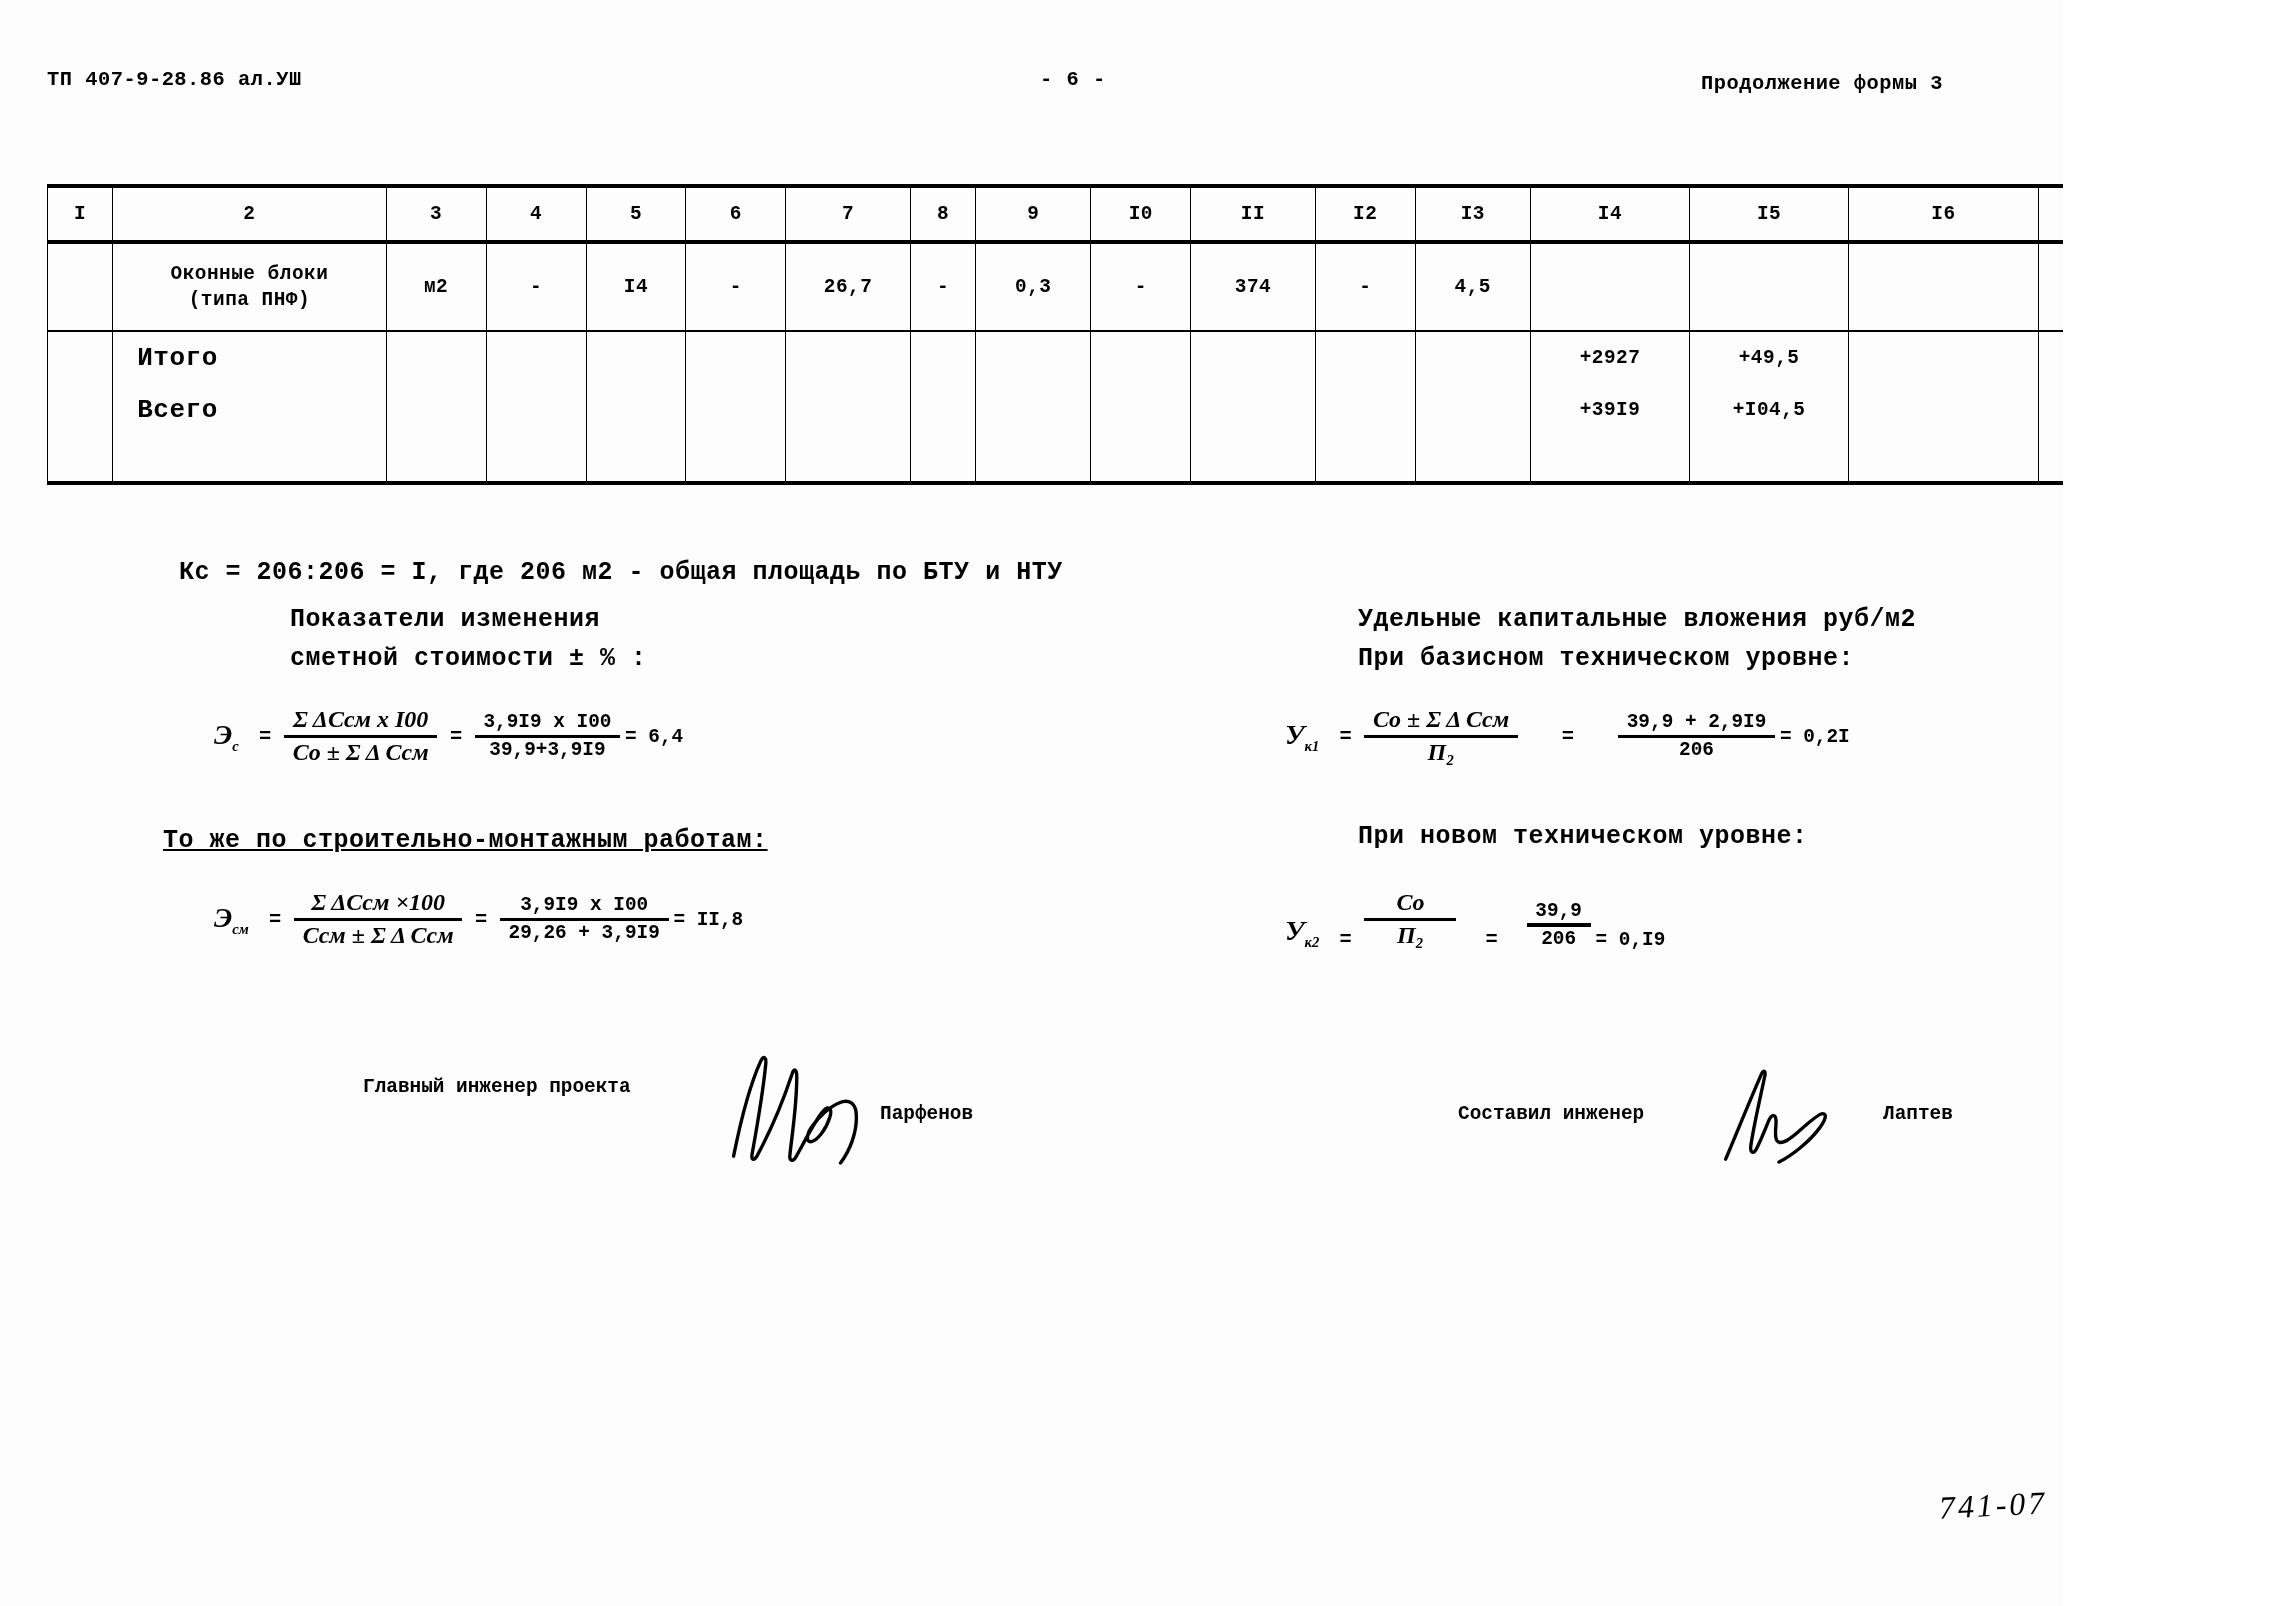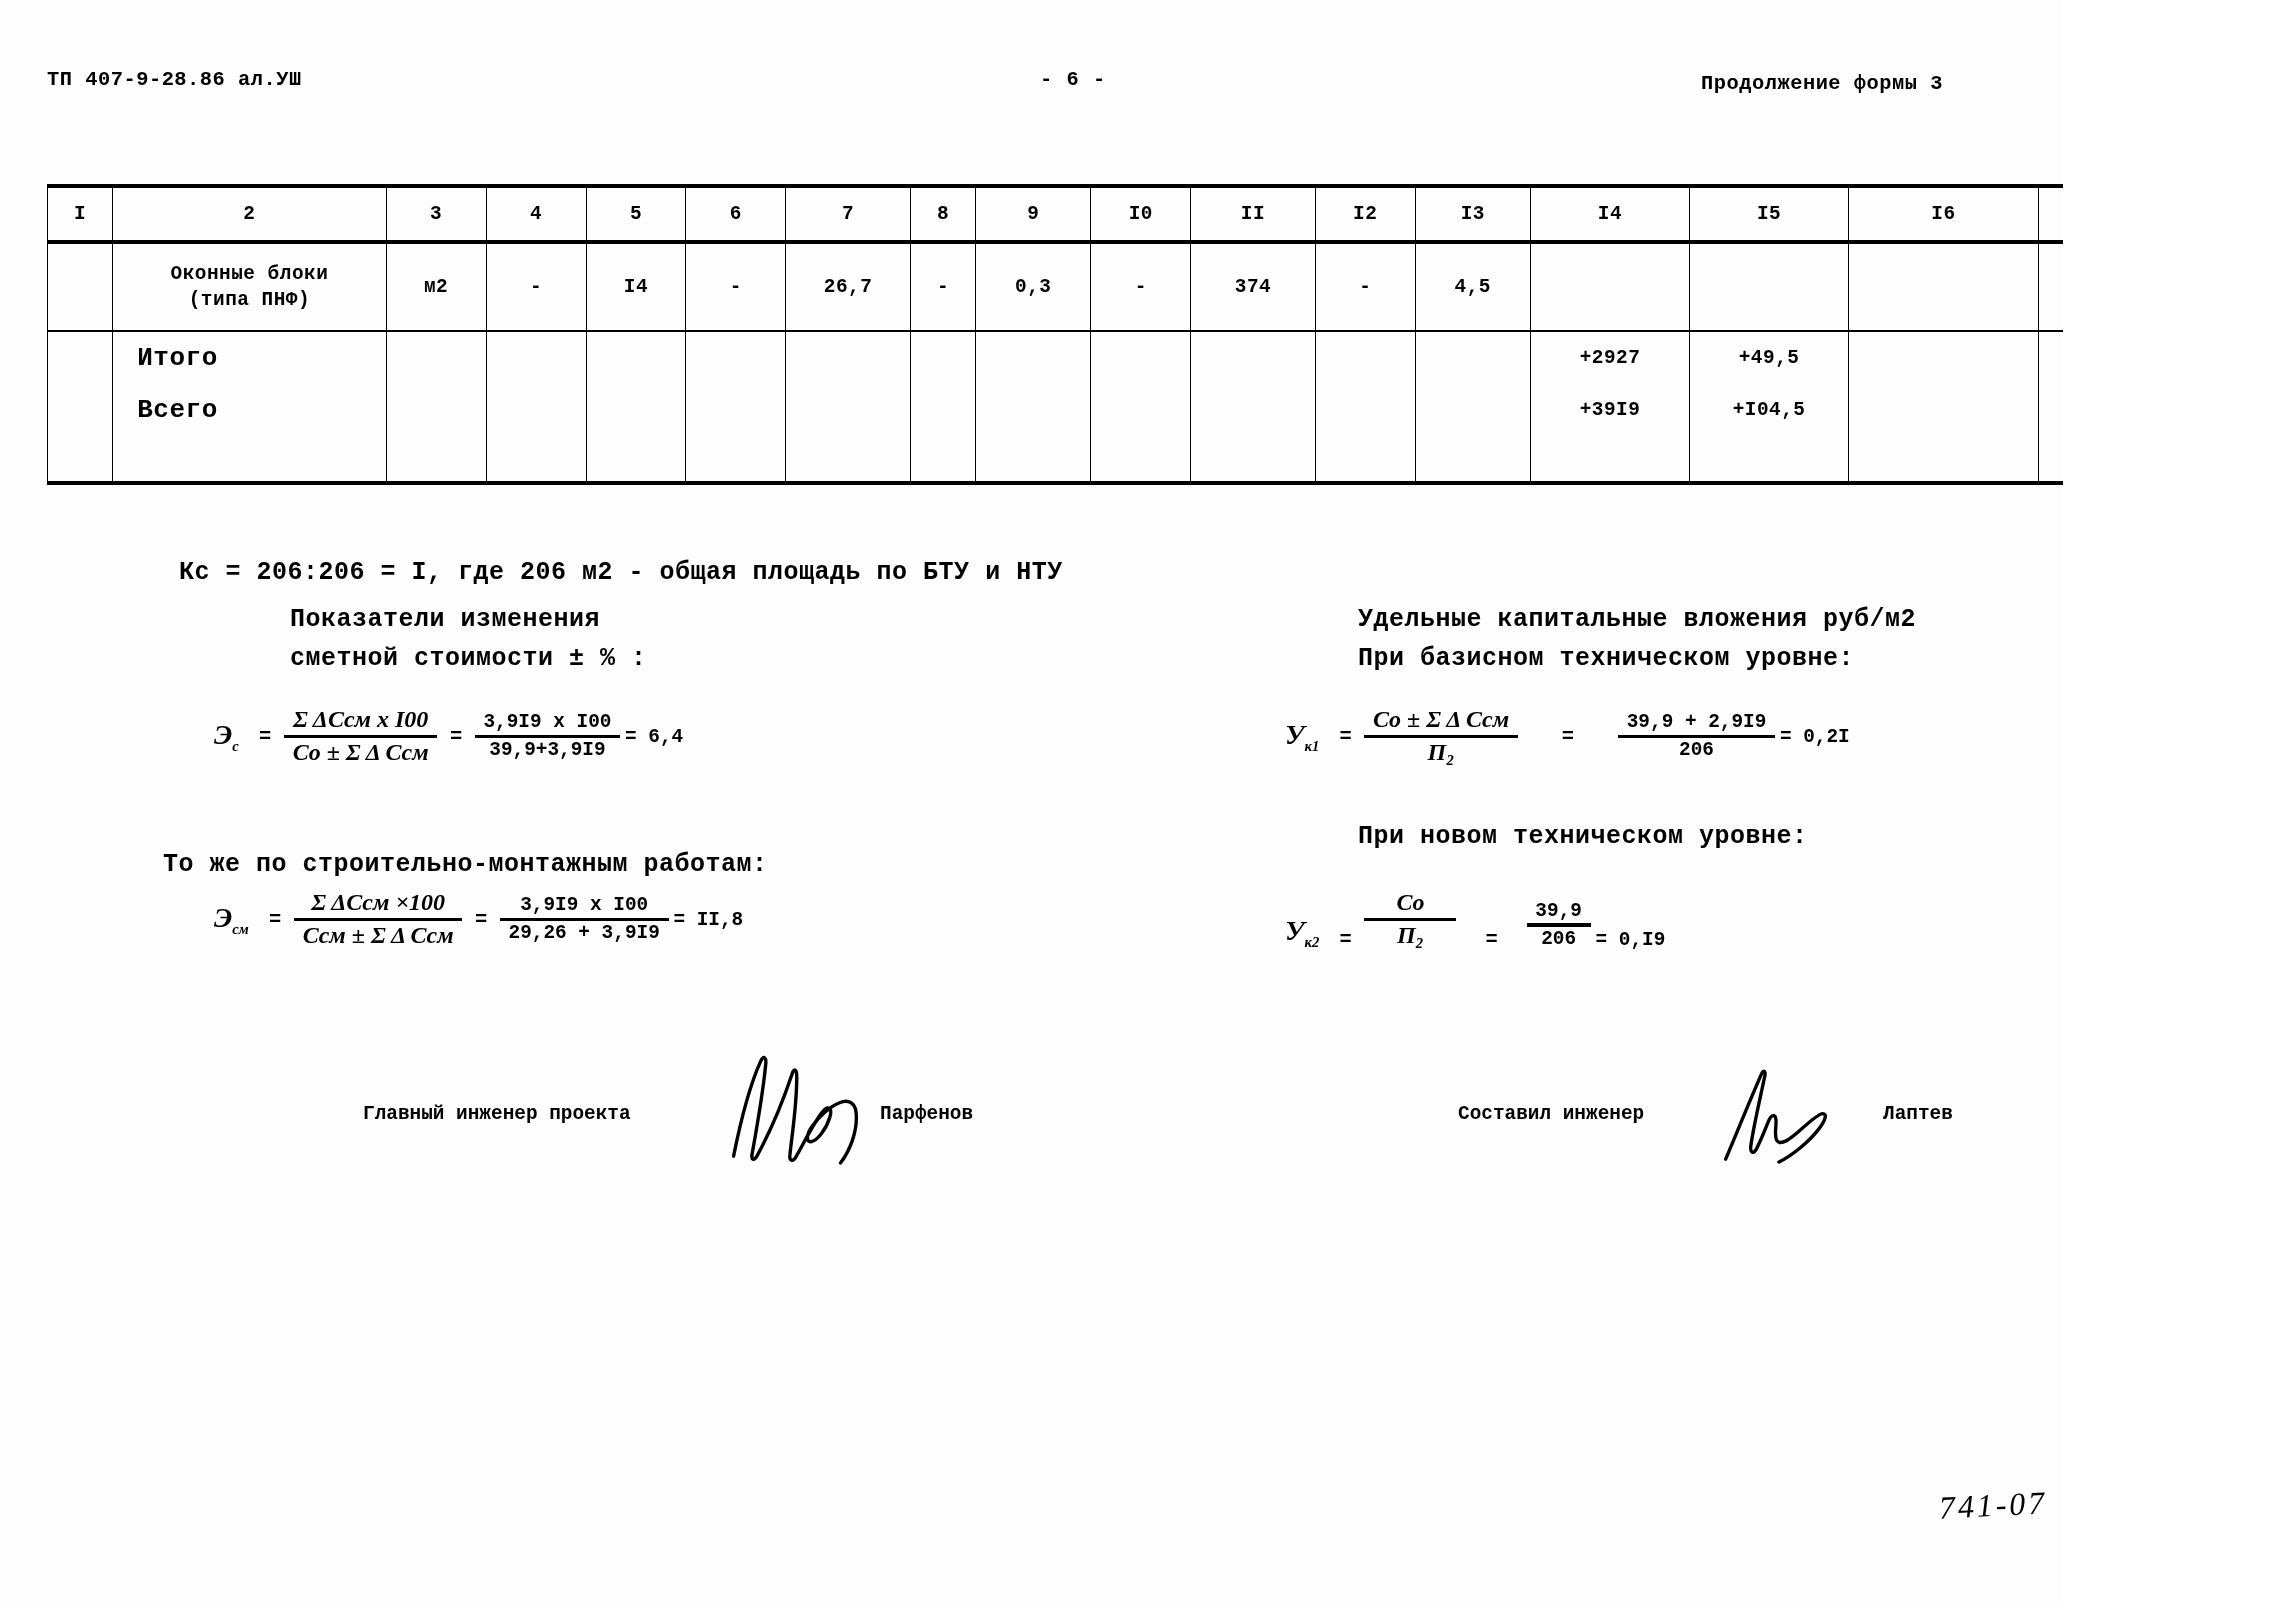--- a/index.html
+++ b/index.html
@@ -324,21 +324,21 @@
     </span>
     <span class="eq">=</span>
     <span class="frac">
       <span class="num">3,9I9 x I00</span>
       <span class="bar"></span>
       <span class="den">39,9+3,9I9</span>
     </span>
     <span class="res">= 6,4</span>
   </div>
 
-  <div class="txt" style="left:163px; top:850px;">То же по строительно-монтажным работам:</div>
+  <div class="txt" style="left:163px; top:826px;text-decoration:underline;">То же по строительно-монтажным работам:</div>
 
   <div class="formula" style="left:214px; top:888px;">
     <span class="fsym"><span>Э</span><sub>см</sub></span>
     <span class="eq">=</span>
     <span class="frac">
       <span class="num ital">Σ ΔCсм ×100</span>
       <span class="bar"></span>
       <span class="den ital">Cсм ± Σ Δ Cсм</span>
     </span>
     <span class="eq">=</span>
@@ -382,21 +382,21 @@
     </span>
     <span class="eq" style="margin:0 29px;">=</span>
     <span class="frac">
       <span class="num">39,9</span>
       <span class="bar"></span>
       <span class="den">206</span>
     </span>
     <span class="res">= 0,I9</span>
   </div>
 
-  <div class="sig-line" style="left:363px; top:1103px;">Главный инженер проекта</div>
+  <div class="sig-line" style="left:363px; top:1076px;">Главный инженер проекта</div>
   <svg class="sig-svg" style="left:719px; top:1054px;" width="175" height="112" viewBox="0 0 360 230">
     <path d="M30 210 C48 120 66 58 86 14 C92 2 98 6 96 22 C90 84 78 150 68 206
              C66 218 72 220 78 210 C104 162 132 96 150 42 C154 28 160 30 160 46
              C160 108 150 166 146 206 C144 220 152 222 158 212 C176 180 196 140 212 120
              C224 104 234 110 228 130 C220 156 202 178 190 180 C178 182 180 164 192 148
              C206 128 228 108 248 100 C266 92 280 100 282 120 C286 160 268 200 250 224" fill="none" stroke="#000" stroke-width="7" stroke-linecap="round"></path>
   </svg>
   <div class="sig-line" style="left:880px; top:1103px;">Парфенов</div>
 
   <div class="sig-line" style="left:1458px; top:1103px;">Составил инженер</div>

